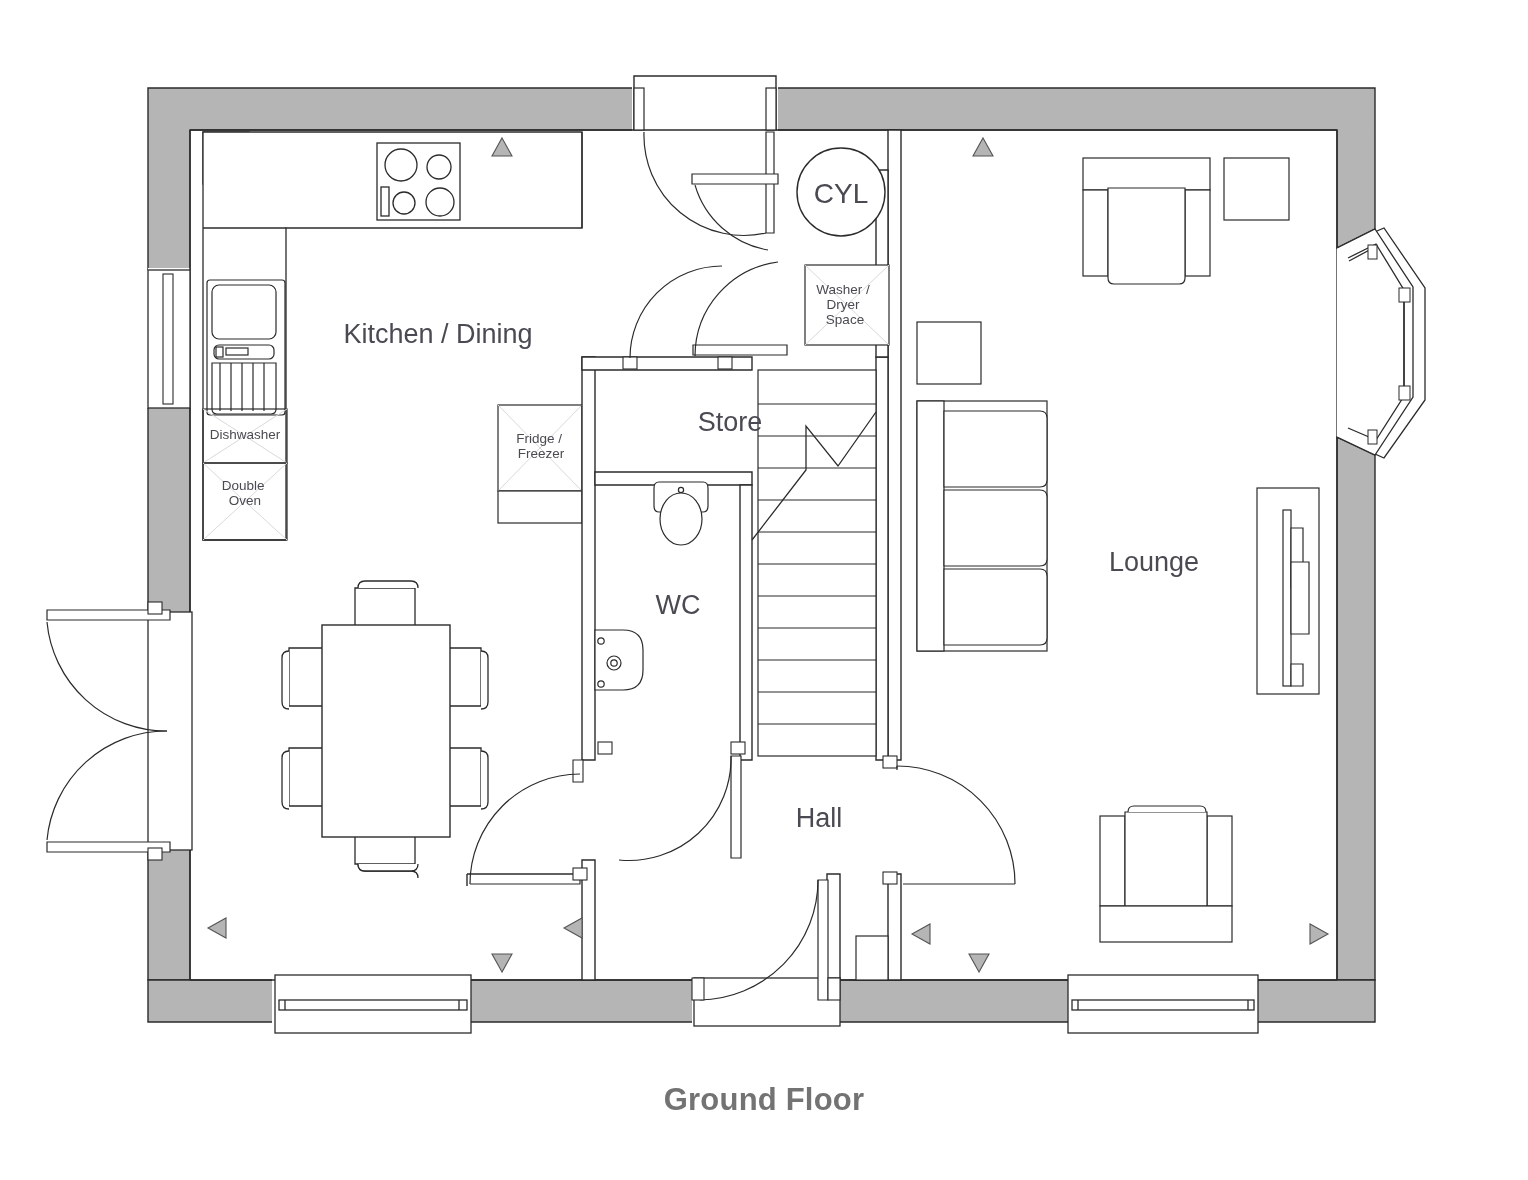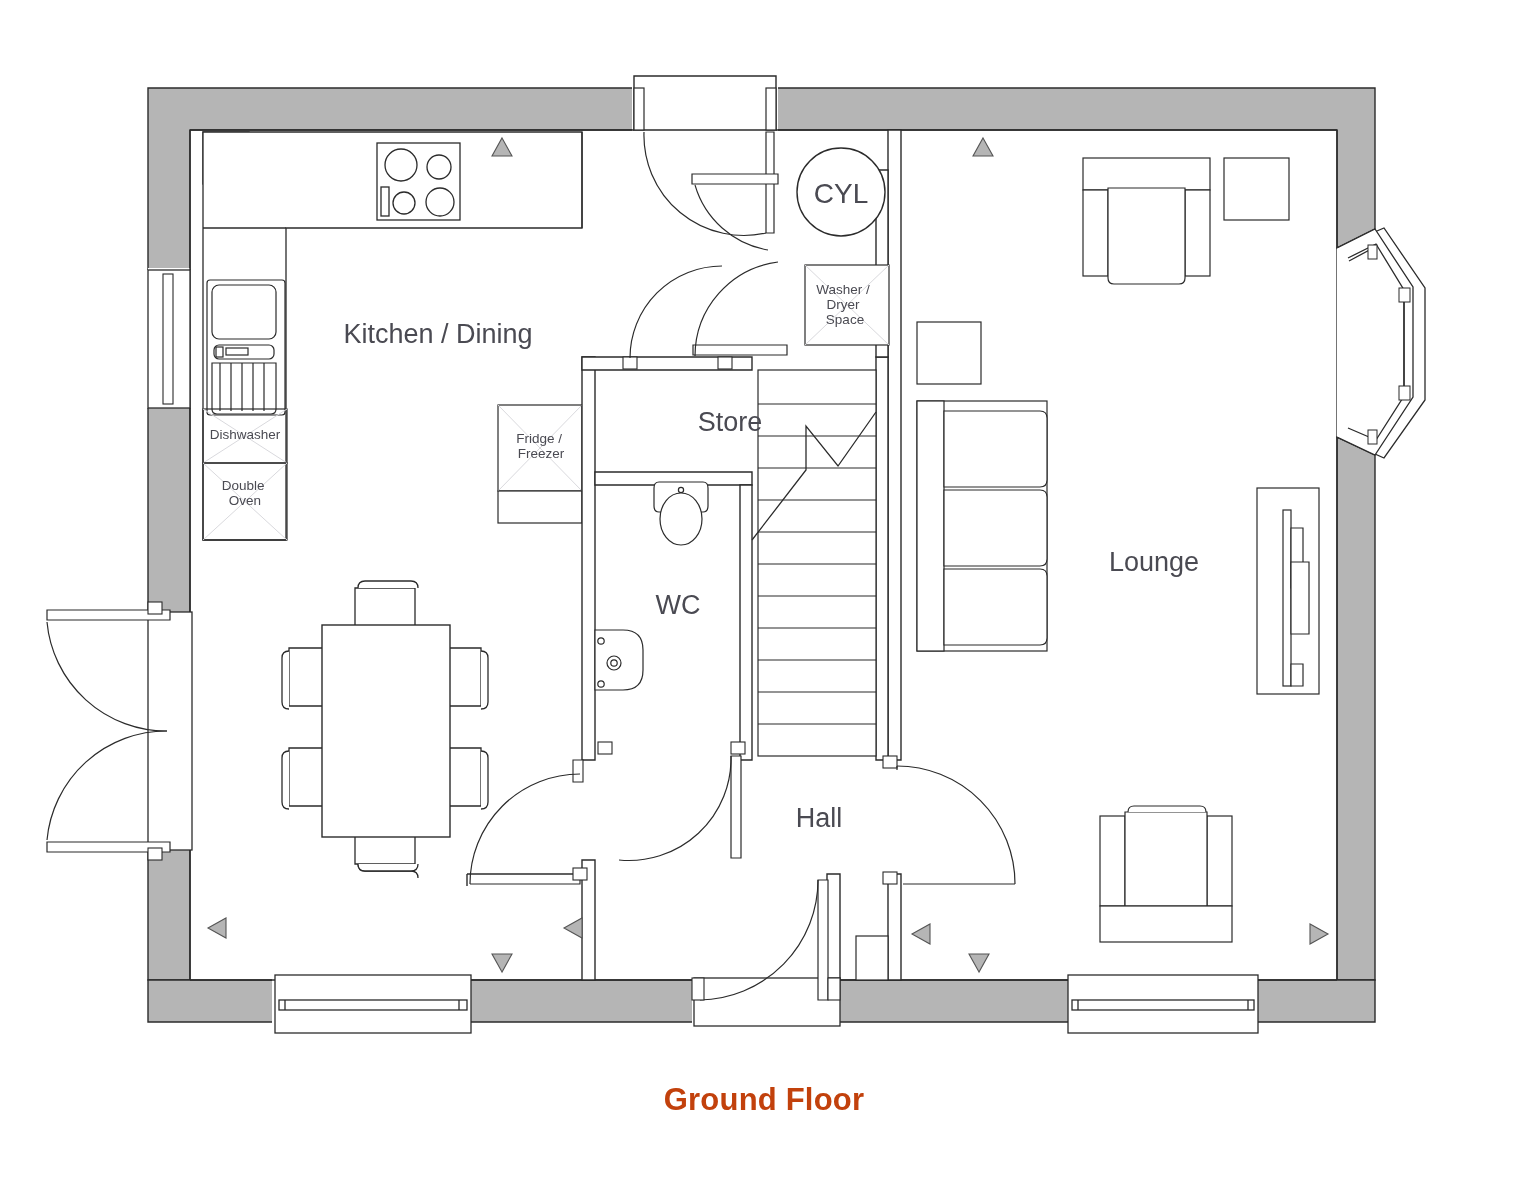--- a/index.html
+++ b/index.html
@@ -9,21 +9,21 @@
     font-family:"Liberation Sans","DejaVu Sans",sans-serif;
     -webkit-font-smoothing:antialiased;
     overflow:hidden;
   }
   #plan-root{position:relative;width:1528px;height:1180px;background:#fff;}
   #floorplan-svg{position:absolute;left:0;top:0;width:1528px;height:1180px;}
   .plan-title{
     position:absolute;left:0;top:1082px;width:1528px;
     text-align:center;
     font-size:31px;font-weight:bold;letter-spacing:0.2px;
-    color:#c2410c;
+    color:#737373;
   }
   text{user-select:none;}
   .room-label{font-family:"Liberation Sans","DejaVu Sans",sans-serif;font-size:27px;fill:#4a4a52;}
   .cyl-label{font-family:"Liberation Sans","DejaVu Sans",sans-serif;font-size:28px;fill:#4a4a52;}
   .appl-label{font-family:"Liberation Sans","DejaVu Sans",sans-serif;font-size:13.5px;fill:#4a4a52;}
 </style>
 </head>
 <body>
 
 <div id="plan-root">

